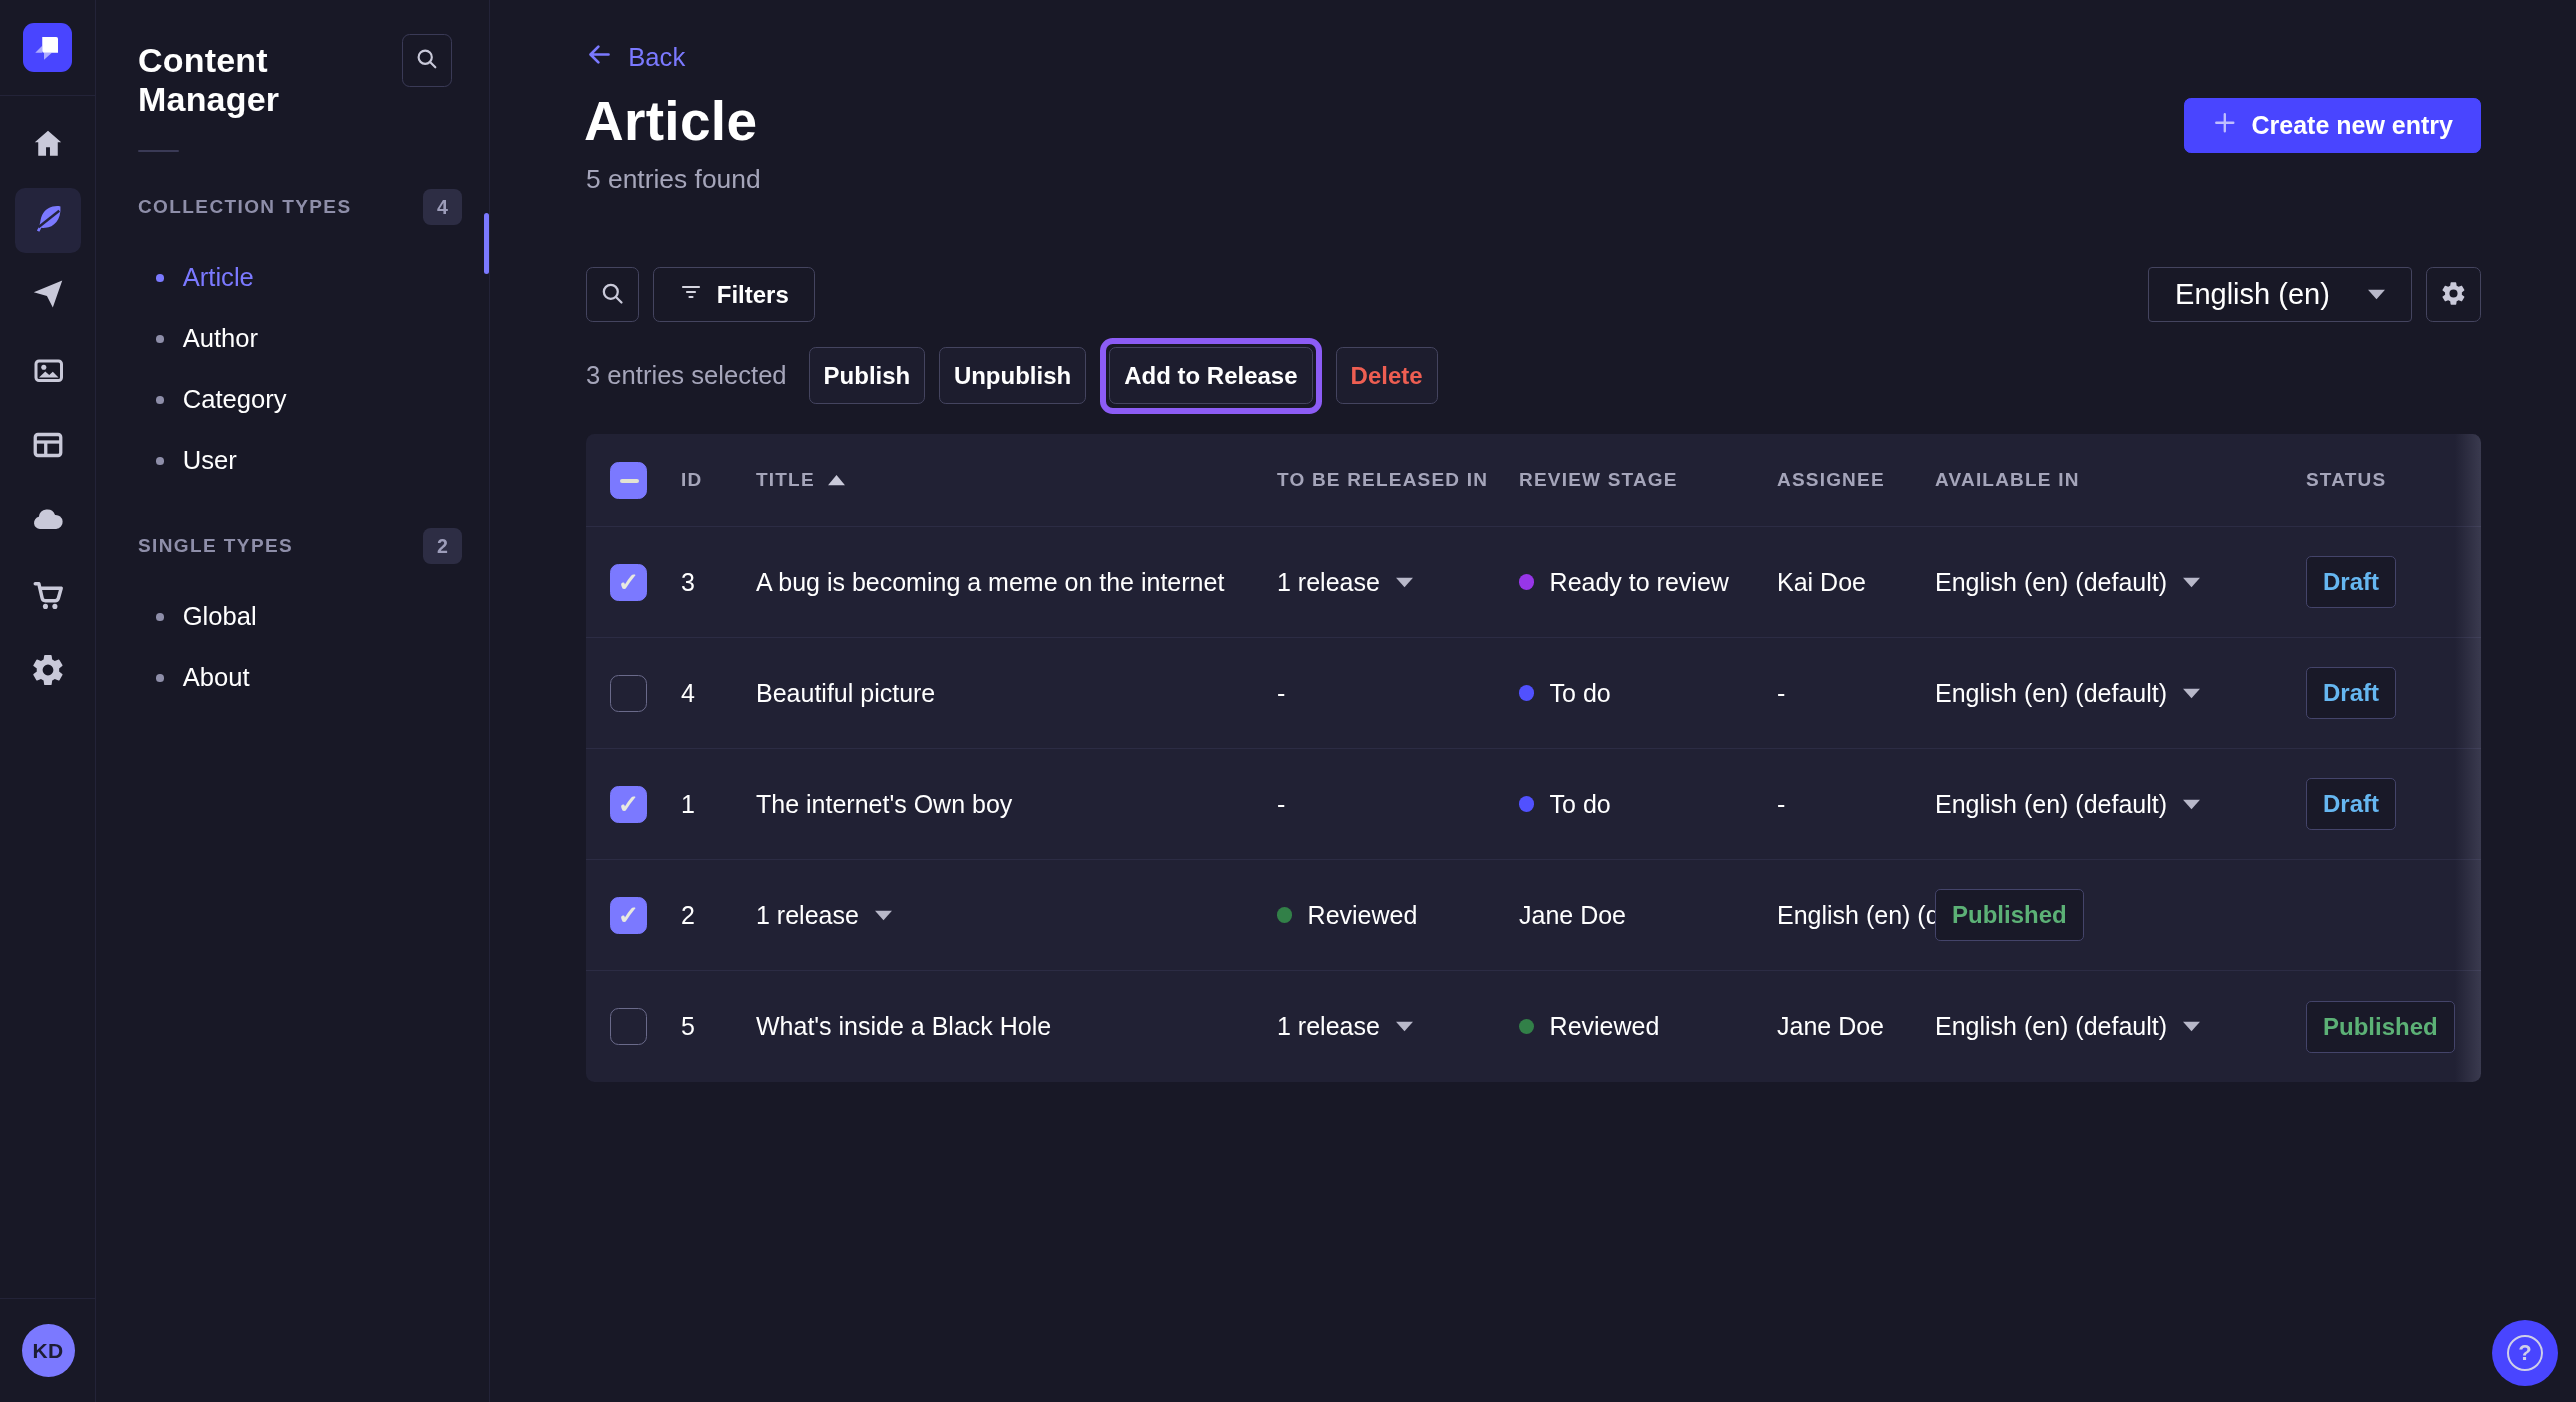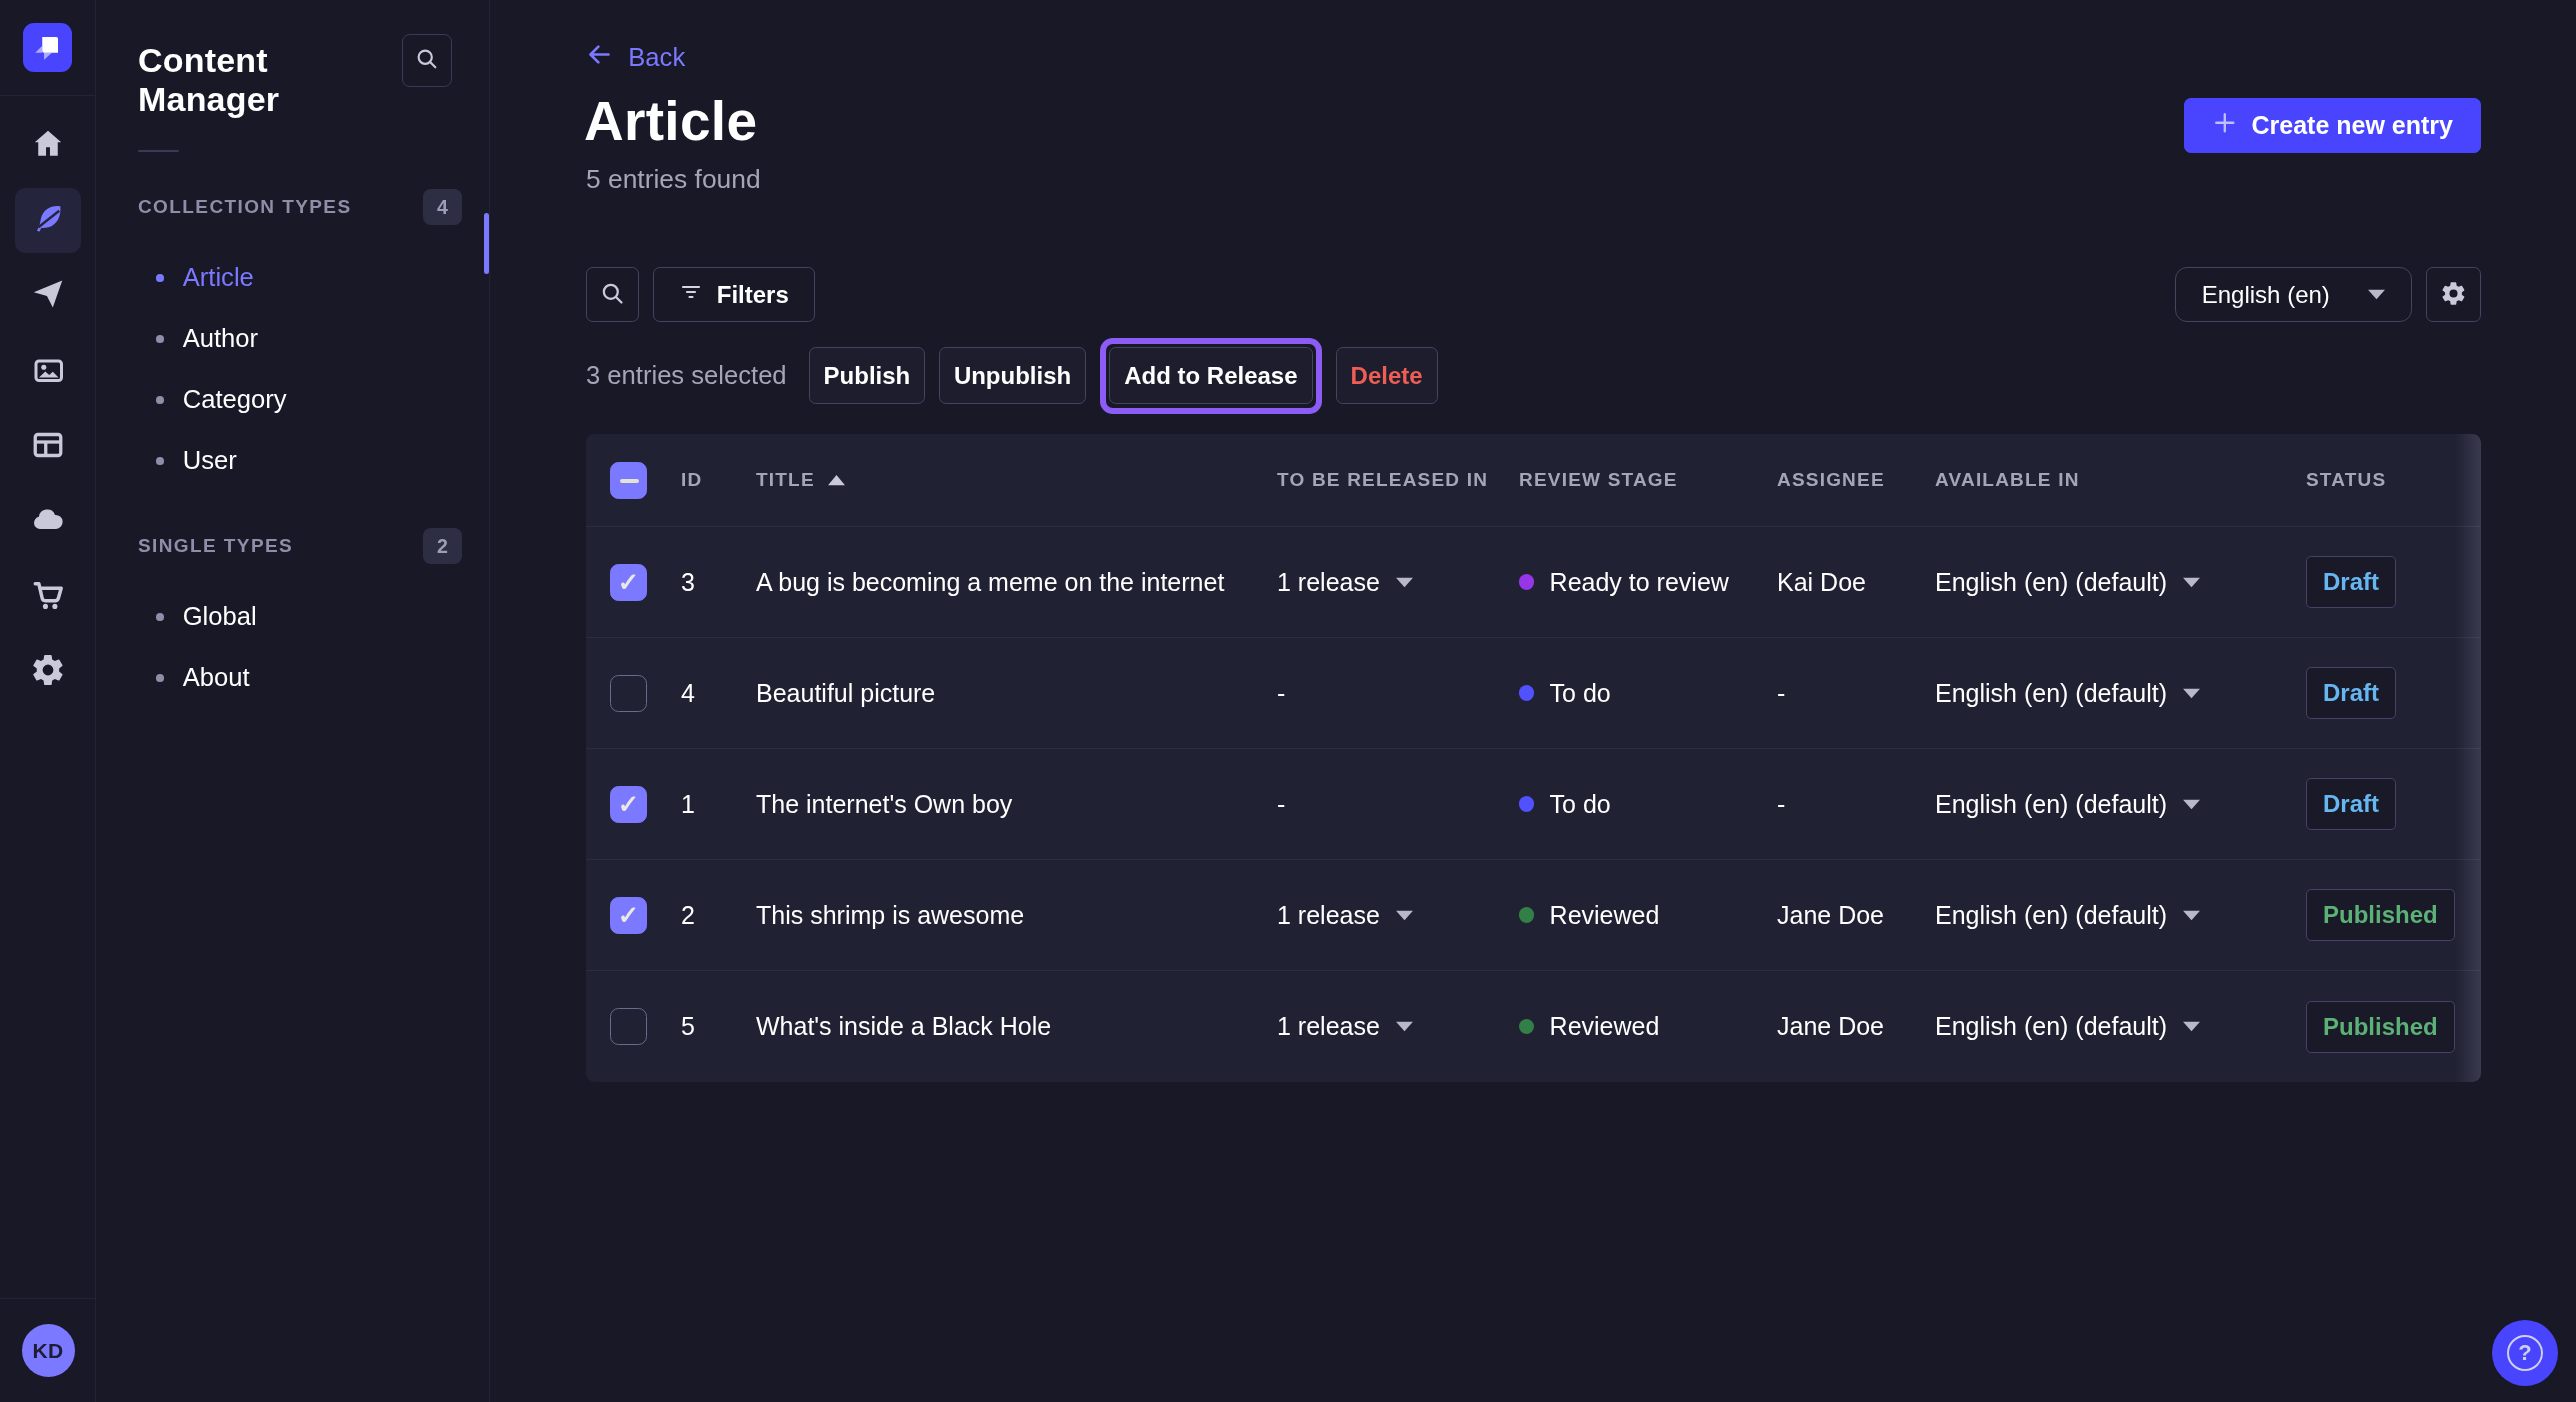--- a/index.html
+++ b/index.html
@@ -49,21 +49,21 @@
   .page-title{position:absolute;top:89px;left:94px;font-size:55px;font-weight:700;letter-spacing:0.3px}
   .page-sub{position:absolute;top:164px;left:96px;font-size:26.4px;color:var(--sub)}
   .create-btn{position:absolute;top:98px;right:95px;height:55px;border-radius:6.8px;background:var(--accent);border:0.9px solid var(--accent);display:flex;align-items:center;gap:13.6px;padding:0 27px;font-size:25px;font-weight:600;color:#fff;cursor:pointer}
   .create-btn svg{width:25.6px;height:25.6px}
 
   .toolbar-left{position:absolute;top:267px;left:96px;display:flex;align-items:center;gap:13.6px}
   .toolbar-right{position:absolute;top:267px;right:95px;display:flex;align-items:center;gap:13.6px}
   .tool-sq{width:53px;height:55px;border-radius:6.8px;border:0.9px solid #44445f;background:transparent;display:flex;align-items:center;justify-content:center;cursor:pointer}
   .tool-sq svg{width:27px;height:27px}
   .filters-btn{height:55px;border-radius:6.8px;border:0.9px solid #44445f;background:transparent;display:flex;align-items:center;gap:13.6px;padding:0 25.6px;font-size:24px;font-weight:600;color:#fff;cursor:pointer}
-  .locale-btn{height:55px;border-radius:12px;border:0.9px solid #44445f;background:transparent;display:flex;align-items:center;gap:37px;padding:0 25.6px;font-size:24px;color:#fff;cursor:pointer}
+  .locale-btn{height:55px;border-radius:4px;border:0.9px solid #44445f;background:transparent;display:flex;align-items:center;gap:37px;padding:0 25.6px;font-size:29px;color:#fff;cursor:pointer}
   .chev{width:19px;height:11px;flex:0 0 auto}
   .chev polygon{fill:#b8b8c9}
 
   .selection-row{position:absolute;top:338px;left:96px;display:flex;align-items:center}
   .selection-text{font-size:25.6px;color:var(--sub);margin-right:22px}
   .sel-btn{height:57px;border-radius:6.8px;border:0.9px solid #44445f;background:var(--btnbg);padding:0 14px;font-size:24px;font-weight:600;color:#fff;cursor:pointer;margin-right:13.6px}
   .sel-btn.danger{color:var(--danger)}
   .ring{border:6px solid var(--ring);border-radius:12.8px;padding:3.4px;margin-right:13.6px}
   .ring .sel-btn{margin-right:0}
 
@@ -377,21 +377,20 @@
       <div class="cell">
           <span class="badge" data-variant="draft">Draft</span>
         </div>
     </div>
 
     <div class="tgrid trow">
       <div class="cb-wrap">
           <div class="cb" data-checked="true"></div>
         </div>
       <div class="cell">2</div>
-      <div class="cell">This shrimp is awesome</div>
       <div class="cell">
         <span>1 release</span>
         <svg class="chev" viewBox="0 0 22 13" data-show="true">
             <polygon points="1,1 21,1 11,12"></polygon>
           </svg>
       </div>
       <div class="cell">
         <span class="dot" style="background-color: rgb(50, 128, 72);"></span>
         <span>Reviewed</span>
       </div>

